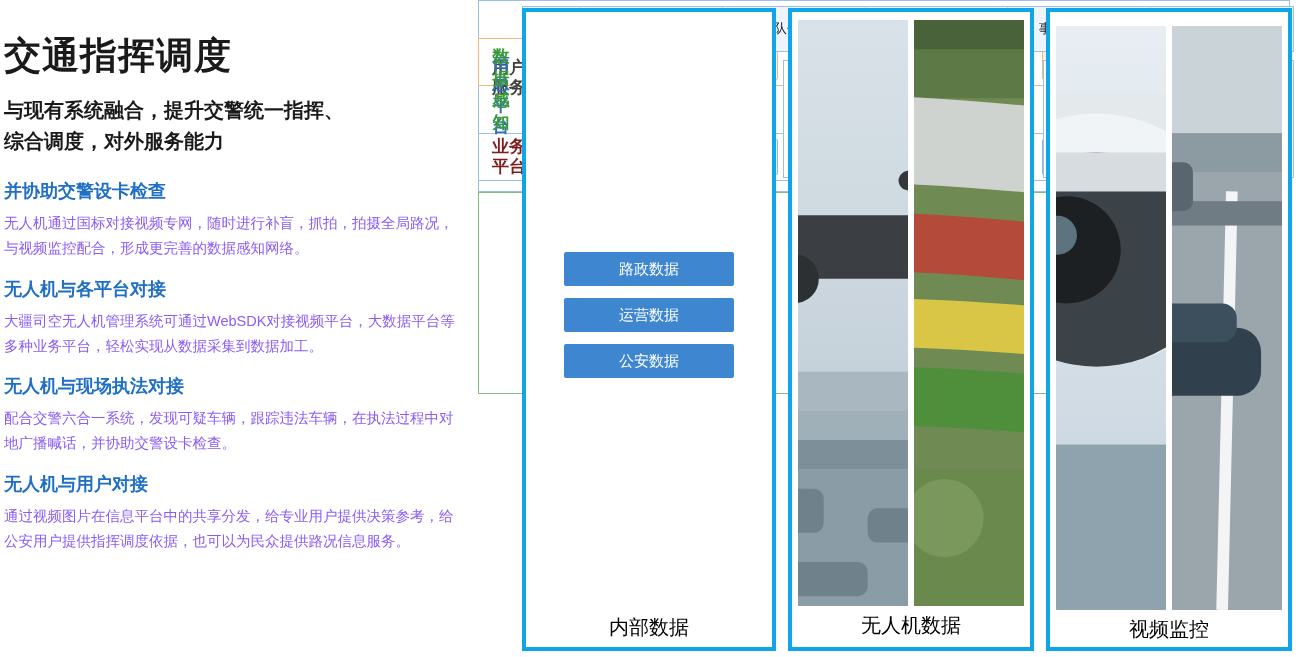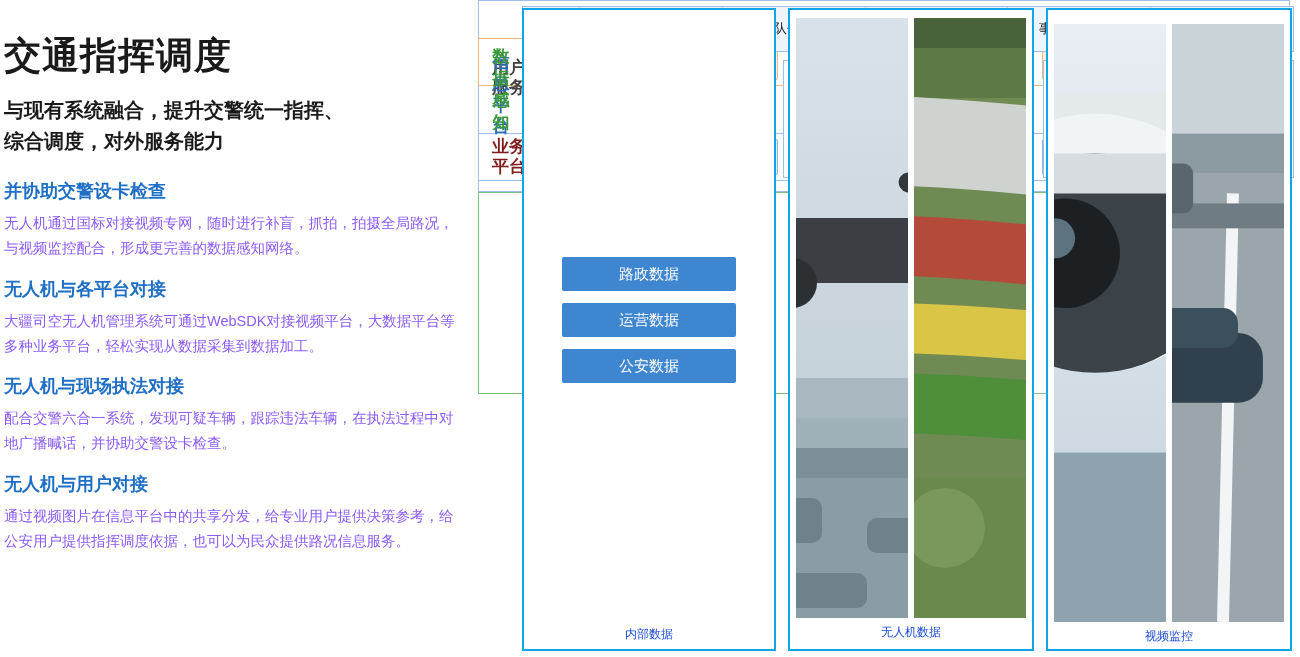--- a/index.html
+++ b/index.html
@@ -120,31 +120,31 @@
     border:1px solid #7fbf7f;background:#fff;display:block;
   }
   .band4-label{
     position:absolute;left:6px;top:46px;width:34px;
     font-weight:bold;font-size:17px;color:#3a9a3a;text-align:center;line-height:1.3;
   }
   .band4-inner{
     position:absolute;left:44px;top:8px;right:8px;bottom:6px;display:flex;gap:12px;
   }
   .dbox{
-    flex:1;border:2px solid #0ea5e9;background:#fff;box-sizing:border-box;
+    flex:1;border:4px solid #0ea5e9;background:#fff;box-sizing:border-box;
     display:flex;flex-direction:column;padding:8px 10px 4px 10px;
   }
   .dbox-inner{flex:1;display:flex;flex-direction:column;justify-content:center;gap:12px;}
   .dbtn{
     height:34px;background:#3f86d0;color:#fff;font-size:15px;border-radius:2px;
     display:flex;align-items:center;justify-content:center;
     margin:0 28px;
   }
   .dcap{
-    text-align:center;font-size:12px;color:#1d4ed8;padding:4px 0 2px 0;
+    text-align:center;font-size:20px;color:#000000;padding:4px 0 2px 0;
   }
   .photos{flex:1;display:flex;gap:6px;align-items:stretch;padding:2px 0;}
   .photo{flex:1;border-radius:1px;overflow:hidden;position:relative;}
   
   .arrow{
     position:absolute;left:400px;width:22px;text-align:center;color:#4a90d9;
     font-size:15px;line-height:1;
   }
   .arrow svg{display:block;}
 </style>

